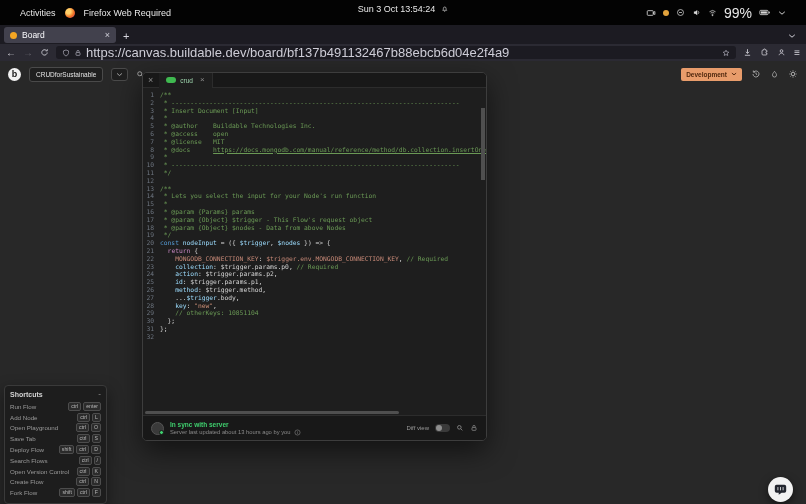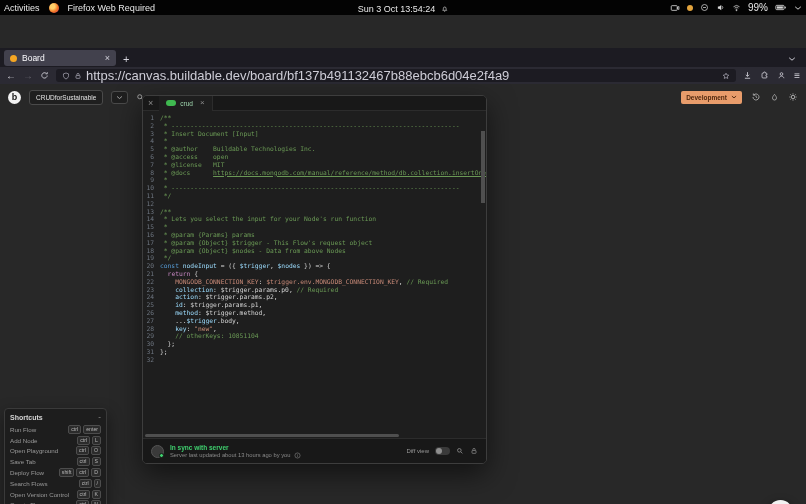--- a/index.html
+++ b/index.html
@@ -1,30 +1,30 @@
 <!DOCTYPE html>
 <html><head>
 <meta charset="utf-8">
 <style>
   * { margin:0; padding:0; box-sizing:border-box; }
   html,body { width:806px; height:504px; overflow:hidden; }
   body { font-family:"Liberation Sans", sans-serif; background:#1a1a1a; }
   .screen { position:relative; width:806px; height:504px; background:#282828; overflow:hidden; }
 
   
-  .gnome-bar { position:relative; height:15px; background:#030303; color:#e8e8e8; display:flex; align-items:center; padding:0 4px; font-size:9px; }
+  .gnome-bar { position:relative; height:25px; background:#030303; color:#e8e8e8; display:flex; align-items:center; padding:0 20px; font-size:9px; }
   .gb-left { display:flex; align-items:center; gap:9px; }
   .ff-logo { width:10px; height:10px; border-radius:50%; background:radial-gradient(circle at 35% 35%, #ffd06a 0 25%, #f06f22 60%, #c43b8c 100%); display:inline-block; }
   .gb-center { position:absolute; left:50%; top:0; height:17px; transform:translateX(-50%); display:flex; align-items:center; gap:5px; }
-  .gb-right { margin-left:auto; display:flex; align-items:center; gap:7px; font-size:10px; }
+  .gb-right { margin-left:auto; display:flex; align-items:center; gap:7px; font-size:14px; }
   .gb-dot { width:6px; height:6px; border-radius:50%; background:#e2a33d; display:inline-block; }
   .gb-icon { display:inline-flex; align-items:center; }
 
   
-  .ff-tabbar { height:19px; background:#1c1b22; display:flex; align-items:flex-end; padding:0 4px;margin-top:33px; }
+  .ff-tabbar { height:19px; background:#1c1b22; display:flex; align-items:flex-end; padding:0 4px; }
   .ff-tab { width:112px; height:16px; margin-bottom:1px; background:#42414d; border-radius:3px; display:flex; align-items:center; gap:5px; padding:0 6px; color:#fbfbfe; font-size:8.5px; }
   .favicon { width:7px; height:7px; border-radius:50%; background:#f5a623; flex:none; }
   .ff-tab .tab-close { margin-left:auto; color:#cfcfd8; font-size:9px; line-height:9px; }
   .newtab-btn { color:#d7d6de; font-size:11px; line-height:16px; padding:0 7px; height:16px; }
   .tabbar-spacer { flex:1; }
   .alltabs-btn { display:flex; align-items:center; padding:0 6px; height:16px; }
 
   .ff-navbar { height:17px; background:#2b2a33; display:flex; align-items:center; padding:0 6px; gap:7px; }
   .nav-btn { color:#d5d4dc; font-size:10px; line-height:10px; display:flex; align-items:center; }
   .nav-btn.disabled { color:#63626b; }

